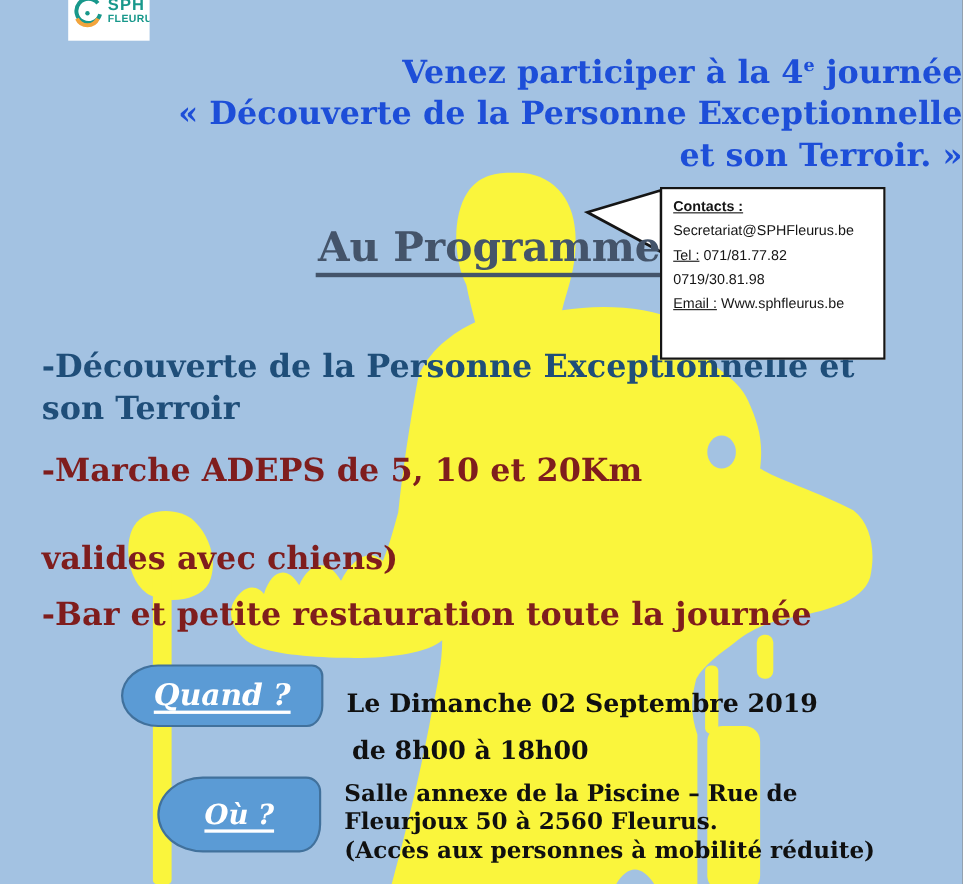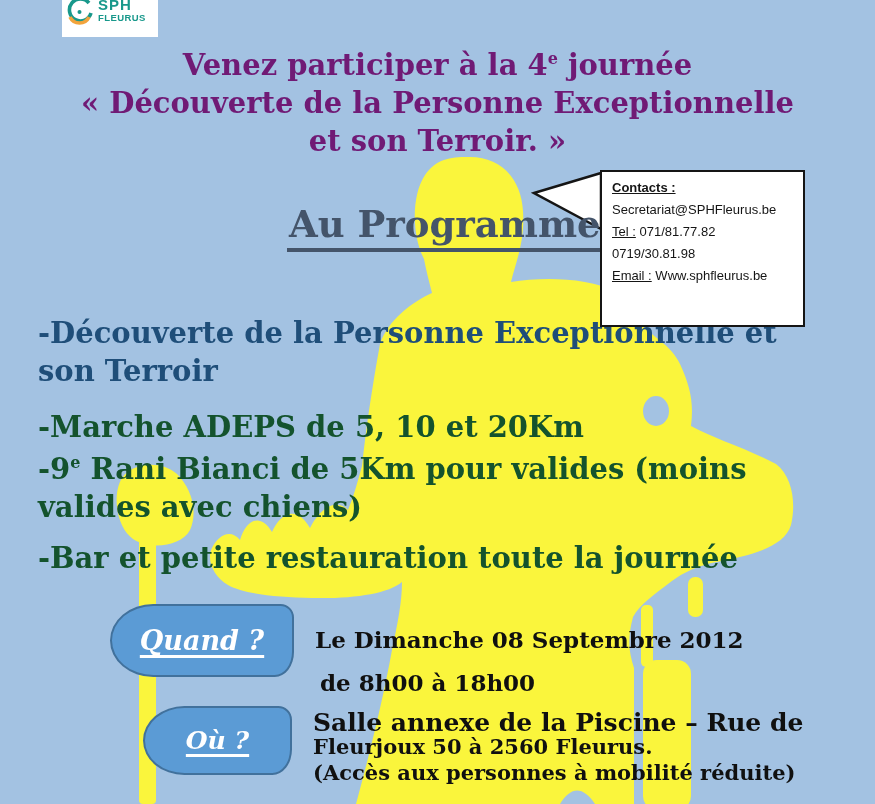--- a/index.html
+++ b/index.html
@@ -3,66 +3,66 @@
 <meta charset="utf-8">
 <style>
   html,body{margin:0;padding:0;background:#888;}
   #poster{
     position:relative;width:875px;height:804px;overflow:hidden;
     background:#A3C2E2;
     font-family:"DejaVu Serif",serif;
   }
   .abs{position:absolute;}
   
-  #logo-box{left:62px;top:0;width:96px;height:37px;background:#ffffff;overflow:hidden;z-index:4;}
+  #logo-box{left:62px;top:0;width:74px;height:37px;background:#ffffff;overflow:hidden;z-index:4;}
   #logo-text-main{left:36px;top:-4px;font-family:"Liberation Sans",sans-serif;font-weight:bold;
     font-size:15px;color:#18988B;letter-spacing:1px;}
   #logo-text-sub{left:36px;top:12px;font-family:"Liberation Sans",sans-serif;font-weight:bold;
     font-size:9.5px;color:#18988B;letter-spacing:.4px;}
   
-  .title-line{left:0;right:0;text-align:center;color:#701a75;font-weight:bold;font-size:29px;z-index:2;}
+  .title-line{left:0;right:0;text-align:right;color:#1d4ed8;font-weight:bold;font-size:29px;z-index:2;}
   .title-line sup{font-size:16px;}
   #title-l1{top:48px;}
   #title-l2{top:86px;}
   #title-l3{top:124px;}
   
   #silhouette-svg{left:0;top:0;z-index:1;}
   
   #programme-heading{left:287px;top:202px;z-index:2;color:#44546A;font-weight:bold;font-size:37px;
     border-bottom:4px solid #44546A;padding:0 6px 2px 2px;}
   
   #contacts-box{left:600px;top:170px;width:205px;height:157px;background:#ffffff;
     border:2.5px solid #151515;z-index:3;box-sizing:border-box;padding:5px 10px;
     font-family:"Liberation Sans",sans-serif;font-size:13px;line-height:22px;color:#151515;}
   #contacts-box .u{text-decoration:underline;}
   #contacts-box .b{font-weight:bold;}
   
   .item-line{left:38px;z-index:2;font-weight:bold;font-size:29px;white-space:nowrap;}
   .item-dark{color:#1F4E79;}
-  .item-blue{color:#14532d;}
+  .item-blue{color:#7f1d1d;}
   .item-line sup{font-size:16px;}
   #item1-l1{top:316px;} #item1-l2{top:354px;}
   #item2-l1{top:410px;}
   #item3-l1{top:452px;} #item3-l2{top:490px;}
   #item4-l1{top:541px;}
   
   .callout-oval{z-index:2;background:#5B9BD5;border:2px solid #41719C;box-sizing:border-box;
     display:flex;align-items:center;justify-content:center;}
-  #when-oval{left:110px;top:604px;width:184px;height:73px;
+  #when-oval{left:110px;top:604px;width:184px;height:57px;
     border-radius:45px 14px 20px 45px / 38px 14px 26px 38px;}
   #where-oval{left:143px;top:706px;width:149px;height:69px;
     border-radius:42px 14px 20px 42px / 35px 14px 26px 35px;}
   .callout-label{color:#ffffff;font-weight:bold;font-style:italic;
     text-decoration:underline;text-decoration-thickness:2.5px;text-underline-offset:5px;}
   #when-label{font-size:27px;}
   #where-label{font-size:25px;}
   .info-line{z-index:2;color:#101010;font-weight:bold;white-space:nowrap;}
   #when-l1{left:315px;top:626px;font-size:23px;}
   #when-l2{left:320px;top:669px;font-size:23px;}
-  #where-l1{left:313px;top:708px;font-size:25px;}
+  #where-l1{left:313px;top:708px;font-size:21px;}
   #where-l2{left:313px;top:734px;font-size:21px;}
   #where-l3{left:313px;top:760px;font-size:21px;}
 </style>
 </head>
 <body>
 
 <div id="poster">
 
   <svg id="silhouette-svg" class="abs" width="875" height="804" viewBox="0 0 875 804">
 
@@ -137,28 +137,27 @@
     <div><span class="u b">Contacts :</span></div>
     <div>Secretariat@SPHFleurus.be</div>
     <div><span class="u">Tel :</span> <span>071/81.77.82</span></div>
     <div>0719/30.81.98</div>
     <div><span class="u">Email :</span> <span>Www.sphfleurus.be</span></div>
   </div>
 
   <div id="item1-l1" class="abs item-line item-dark">-Découverte de la Personne Exceptionnelle et</div>
   <div id="item1-l2" class="abs item-line item-dark">son Terroir</div>
   <div id="item2-l1" class="abs item-line item-blue">-Marche ADEPS de 5, 10 et 20Km</div>
-  <div id="item3-l1" class="abs item-line item-blue"><span>-9</span><sup>e</sup><span> Rani Bianci de 5Km pour valides (moins</span></div>
   <div id="item3-l2" class="abs item-line item-blue">valides avec chiens)</div>
   <div id="item4-l1" class="abs item-line item-blue">-Bar et petite restauration toute la journée</div>
 
   <div id="when-oval" class="abs callout-oval">
     <span id="when-label" class="callout-label">Quand ?</span>
   </div>
-  <div id="when-l1" class="abs info-line">Le Dimanche 08 Septembre 2012</div>
+  <div id="when-l1" class="abs info-line">Le Dimanche 02 Septembre 2019</div>
   <div id="when-l2" class="abs info-line">de 8h00 à 18h00</div>
 
   <div id="where-oval" class="abs callout-oval">
     <span id="where-label" class="callout-label">Où ?</span>
   </div>
   <div id="where-l1" class="abs info-line">Salle annexe de la Piscine – Rue de</div>
   <div id="where-l2" class="abs info-line">Fleurjoux 50 à 2560 Fleurus.</div>
   <div id="where-l3" class="abs info-line">(Accès aux personnes à mobilité réduite)</div>
 
 </div>

